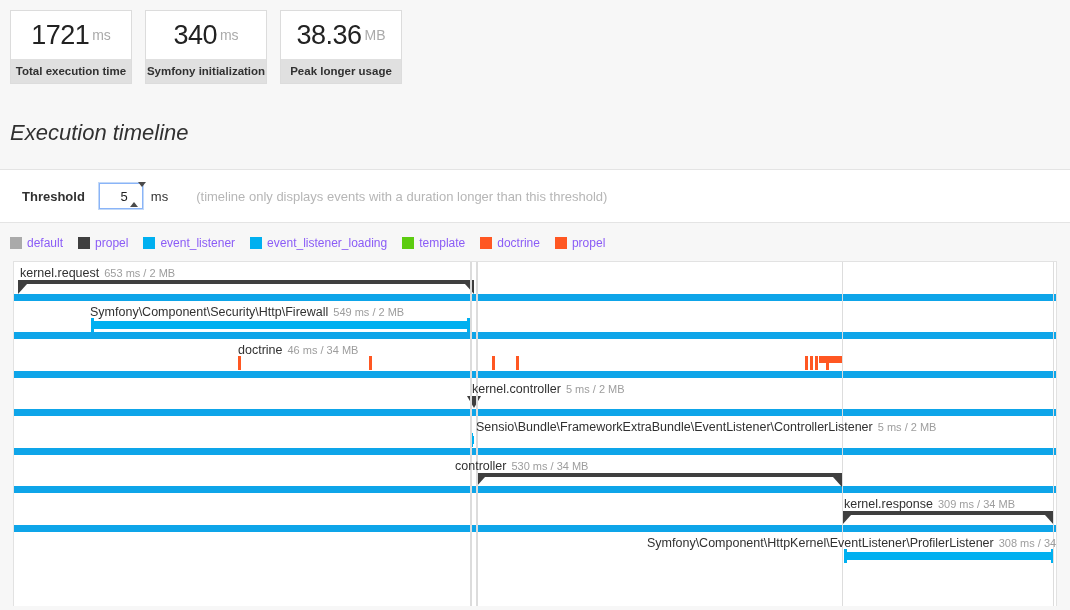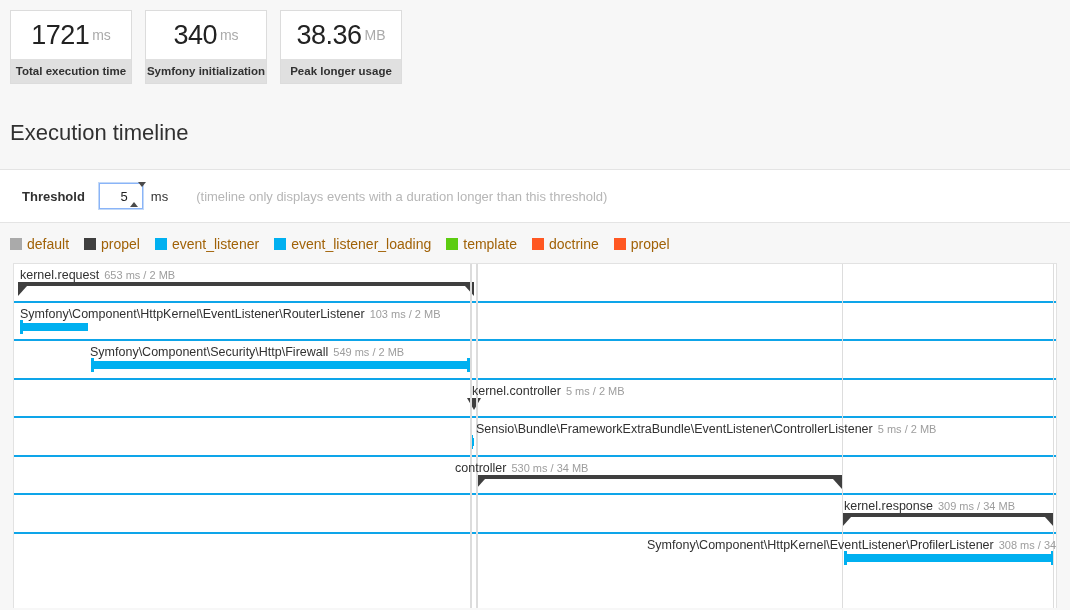--- a/index.html
+++ b/index.html
@@ -55,20 +55,21 @@
     color: #313131;
     white-space: nowrap;
   }
 
   
   .section-title {
     font-size: 22px;
     font-weight: normal;
     color: #313131;
     margin: 36px 0 0 10px;
+    font-style: italic;
   }
 
   
   .threshold-bar {
     margin-top: 23px;
     background: #ffffff;
     border-top: 1px solid #e4e4e4;
     border-bottom: 1px solid #e4e4e4;
     height: 54px;
     display: flex;
@@ -139,40 +140,40 @@
     align-items: center;
     margin-right: 9px;
   }
   .legend-swatch {
     width: 12px;
     height: 12px;
     display: inline-block;
     margin-right: 5px;
   }
   .legend-text {
-    font-size: 14px;
-    color: #a16207;
+    font-size: 12px;
+    color: #8b5cf6;
   }
 
   
   .timeline {
     position: relative;
     margin: 11px 0 0 13px;
     width: 1044px;
     height: 345px;
     background: #ffffff;
     border: 1px solid #e2e2e2;
     border-bottom: none;
     box-sizing: border-box;
     overflow: hidden;
   }
   .tl-row {
     position: relative;
     height: 38.5px;
-    border-bottom: 2px solid #0ea5e9;
+    border-bottom: 7px solid #0ea5e9;
     box-sizing: border-box;
   }
   .tl-row:last-child { border-bottom: none; }
 
   
   .vline {
     position: absolute;
     top: 0;
     bottom: 0;
     width: 1px;
@@ -347,39 +348,45 @@
     <span class="tl-label" style="left:6px">
       <span>kernel.request</span><span class="meta">653 ms / 2 MB</span>
     </span>
     <div class="bar bar-section" style="left:4px;width:456px">
       <span class="brace-top"></span>
       <span class="cap-l"></span>
       <span class="cap-r"></span>
     </div>
   </div>
 
-  <div class="tl-row">
-    <span class="tl-label" style="left:6px">
-      <span>Symfony\Component\HttpKernel\EventListener\RouterListener</span><span class="meta">103 ms / 2 MB</span>
-    </span>
-    <div class="bar bar-listener" style="left:6px;width:68px">
-      <span class="endcap l"></span>
-    </div>
-  </div>
 
   <div class="tl-row">
     <span class="tl-label" style="left:76px">
       <span>Symfony\Component\Security\Http\Firewall</span><span class="meta">549 ms / 2 MB</span>
     </span>
     <div class="bar bar-listener" style="left:77px;width:379px">
       <span class="endcap l"></span>
       <span class="endcap r"></span>
     </div>
   </div>
 
+  <div class="tl-row">
+    <span class="tl-label" style="left:224px">
+      <span>doctrine</span><span class="meta">46 ms / 34 MB</span>
+    </span>
+    <div class="tick" style="left:224px"></div>
+    <div class="tick" style="left:355px"></div>
+    <div class="tick" style="left:478px"></div>
+    <div class="tick" style="left:502px"></div>
+    <div class="blk" style="left:791px;top:17px;width:3px;height:14px"></div>
+    <div class="blk" style="left:796px;top:17px;width:3px;height:14px"></div>
+    <div class="blk" style="left:801px;top:17px;width:3px;height:14px"></div>
+    <div class="blk" style="left:805px;top:17px;width:24px;height:7px"></div>
+    <div class="blk" style="left:812px;top:17px;width:3px;height:14px"></div>
+  </div>
 
   <div class="tl-row">
     <span class="tl-label" style="left:458px">
       <span>kernel.controller</span><span class="meta">5 ms / 2 MB</span>
     </span>
     <div class="bar bar-section narrow" style="left:452px;width:16px">
 
       <span class="cap-l"></span>
 
     </div>

